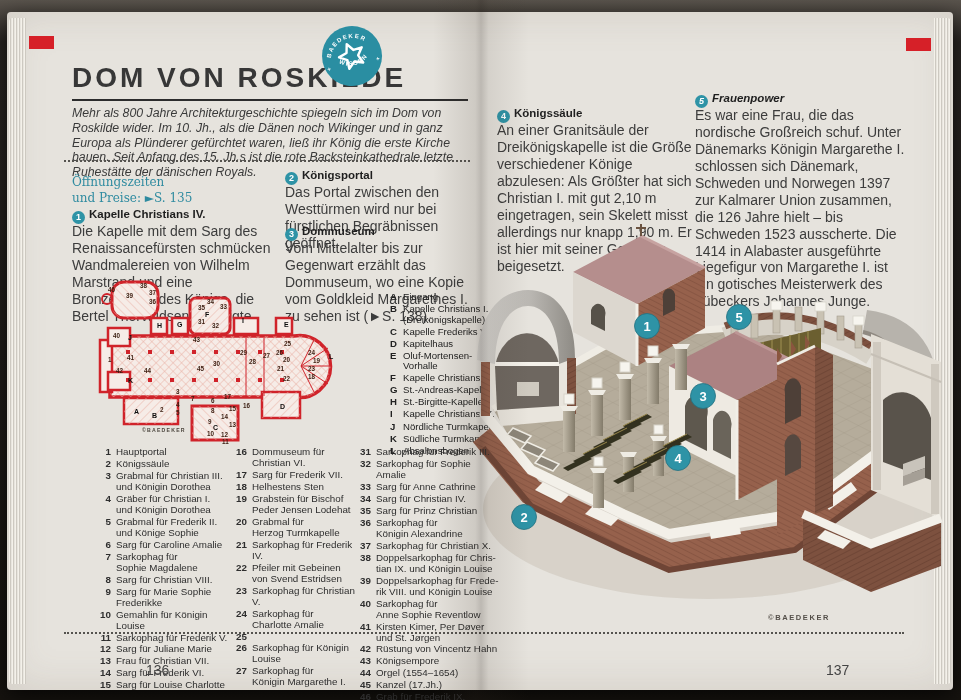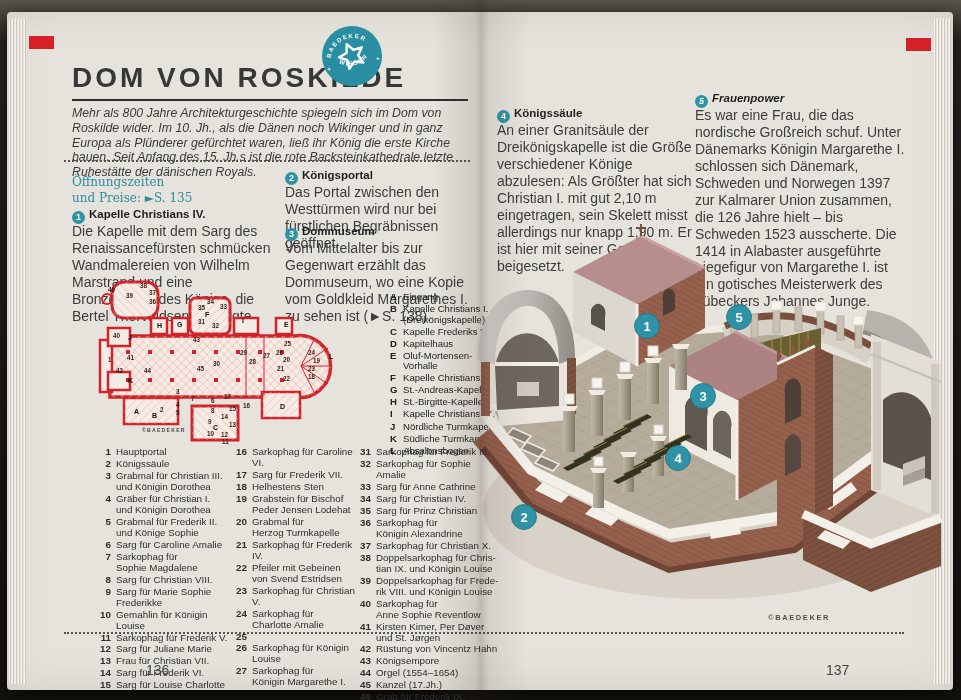--- a/index.html
+++ b/index.html
@@ -602,21 +602,21 @@
 
       <div class="pl-row">
         <span class="pl-num">15</span>
         <span class="pl-label">Sarg für Louise Charlotte</span>
       </div>
     </div>
   <div class="abs plist plc2">
 
       <div class="pl-row">
         <span class="pl-num">16</span>
-        <span class="pl-label">Sarkophag für Caroline VI.</span>
+        <span class="pl-label">Dommuseum für Christian VI.</span>
       </div>
 
       <div class="pl-row">
         <span class="pl-num">17</span>
         <span class="pl-label">Sarg für Frederik VII.</span>
       </div>
 
       <div class="pl-row">
         <span class="pl-num">18</span>
         <span class="pl-label">Helhestens Sten</span>

